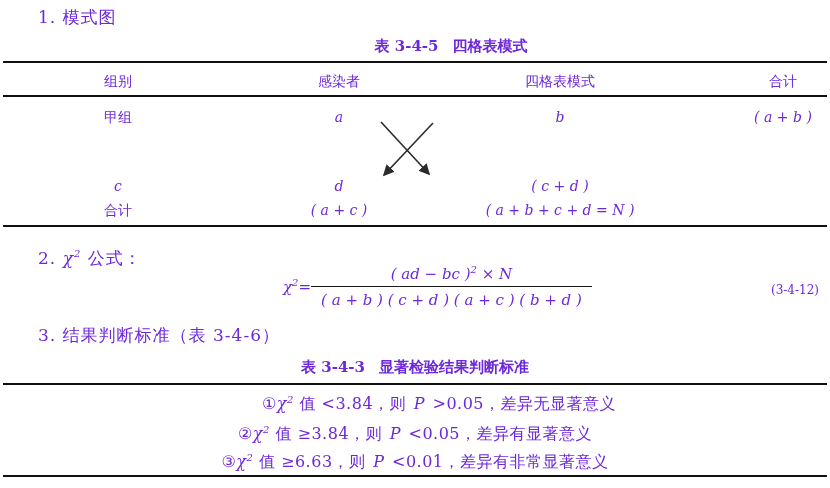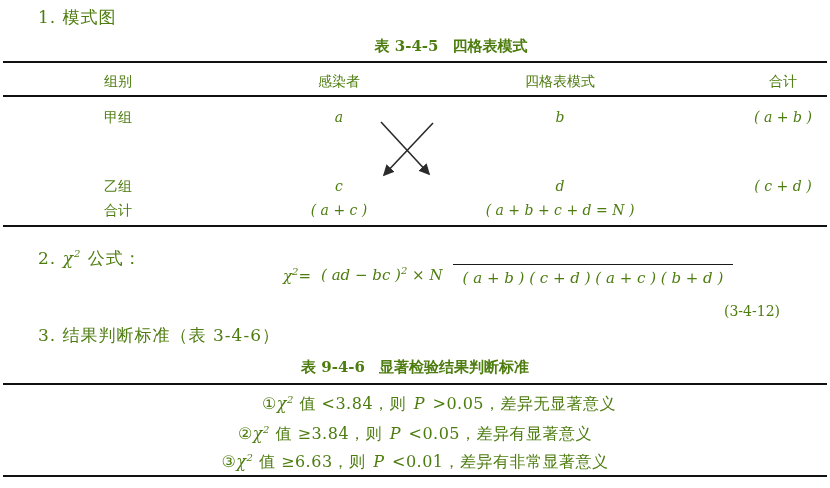--- a/index.html
+++ b/index.html
@@ -1,21 +1,21 @@
 <!DOCTYPE html>
 <html><head>
 <meta charset="utf-8">
 <style>
   html,body{margin:0;padding:0;background:#e8e8e8;}
   .page{
     position:relative;
     width:830px;height:488px;
     background:#ffffff;
     font-family:"DejaVu Serif","Liberation Serif",serif;
-    color:#4d7c0f;
+    color:#6d28d9;
     overflow:hidden;
   }
   .heading{
     position:absolute;left:38px;
     font-size:17px;letter-spacing:1px;white-space:nowrap;
   }
   .caption{
     position:absolute;left:0;width:100%;
     text-align:center;font-weight:bold;font-size:15px;white-space:nowrap;
   }
@@ -29,25 +29,25 @@
     font-size:14px;
     gap:20px;
   }
   .t1-grid .cell{text-align:center;white-space:nowrap;}
   .math{font-family:"DejaVu Serif","Liberation Serif",serif;font-style:italic;}
   sup.s{font-size:10px;font-style:italic;}
   .formula-wrap{
     position:absolute;left:283px;top:264px;
     display:flex;align-items:center;font-size:15px;
   }
-  .frac{display:inline-flex;align-items:center;}
+  .frac{display:inline-flex;flex-direction:column;align-items:center;}
   .frac .num{padding:0 10px 3px;white-space:nowrap;}
   .frac .den{border-top:1.6px solid #1a1a1a;padding:4px 10px 0;white-space:nowrap;}
   .eq-number{
-    position:absolute;left:724px;top:283px;font-size:14px;white-space:nowrap;margin-top:20px;
+    position:absolute;left:771px;top:283px;font-size:12px;white-space:nowrap;
   }
   .t2-row{
     position:absolute;left:0;width:100%;
     text-align:center;font-size:16px;white-space:nowrap;letter-spacing:.5px;
   }
   .chi{font-style:italic;}
   .p-it{font-style:italic;padding:0 2px;}
   .arrows{position:absolute;left:372px;top:115px;}
 </style>
 </head>
@@ -85,21 +85,20 @@
     <defs>
       <marker id="ah" markerWidth="9" markerHeight="9" refX="6" refY="3.5" orient="auto">
         <path d="M0,0 L7,3.5 L0,7 z" fill="#2b2b2b"></path>
       </marker>
     </defs>
     <line x1="9" y1="7" x2="57" y2="59" stroke="#2b2b2b" stroke-width="1.6" marker-end="url(#ah)"></line>
     <line x1="61" y1="8" x2="12" y2="60" stroke="#2b2b2b" stroke-width="1.6" marker-end="url(#ah)"></line>
   </svg>
 
   <div class="t1-grid" style="top:178px;">
-    <div class="cell">乙组</div>
     <div class="cell math">c</div>
     <div class="cell math">d</div>
     <div class="cell math">( c + d )</div>
   </div>
 
   <div class="t1-grid" style="top:202px;">
     <div class="cell">合计</div>
     <div class="cell math">( a + c )</div>
     <div class="cell math">( a + b + c + d = N )</div>
   </div>
@@ -116,21 +115,21 @@
       <span class="den math">( a + b ) ( c + d ) ( a + c ) ( b + d )</span>
     </span>
   </div>
   <div class="eq-number">(3-4-12)</div>
 
   <div class="heading" style="top:324px;">
     <span>3. 结果判断标准（表 3-4-6）</span>
   </div>
 
   <div class="caption" style="top:358px;">
-    <span class="cap-label">表 9-4-6</span><span>显著检验结果判断标准</span>
+    <span class="cap-label">表 3-4-3</span><span>显著检验结果判断标准</span>
   </div>
 
   <div class="rule" style="top:383px;"></div>
   <div class="rule" style="top:475px;"></div>
 
   <div class="t2-row" style="top:394px;padding-left:24px;">
     <span>①</span><span class="chi">χ</span><sup class="s">2</sup><span> 值 &lt;3.84，则 </span><span class="p-it">P</span><span> &gt;0.05，差异无显著意义</span>
   </div>
   <div class="t2-row" style="top:424px;">
     <span>②</span><span class="chi">χ</span><sup class="s">2</sup><span> 值 ≥3.84，则 </span><span class="p-it">P</span><span> &lt;0.05，差异有显著意义</span>

